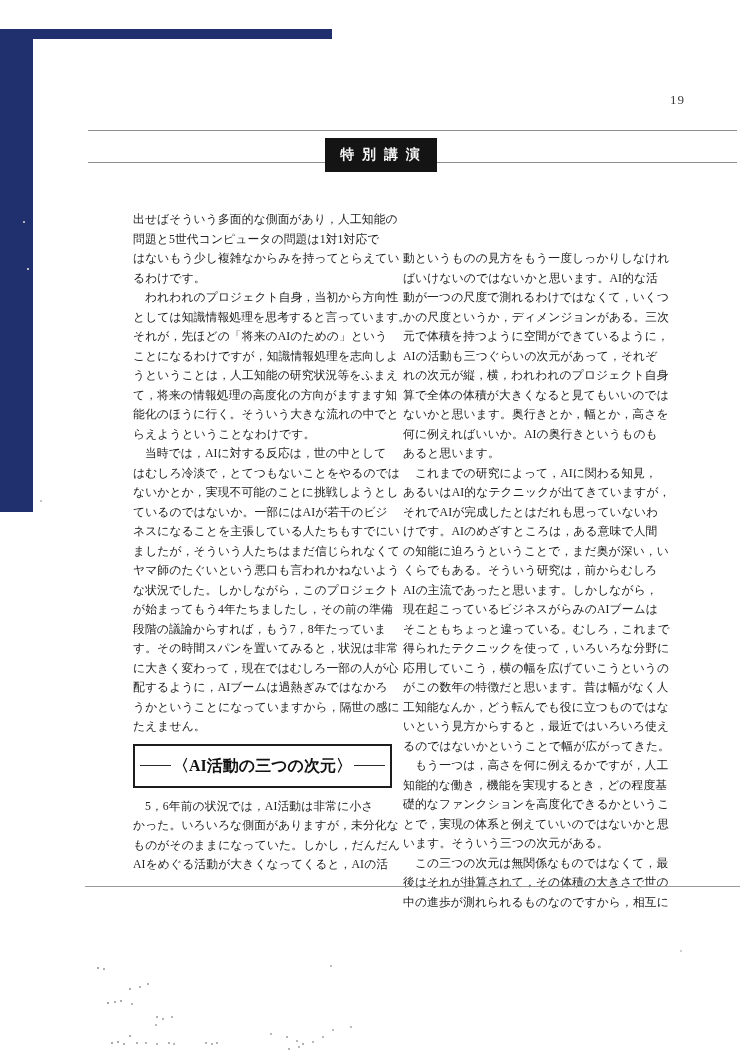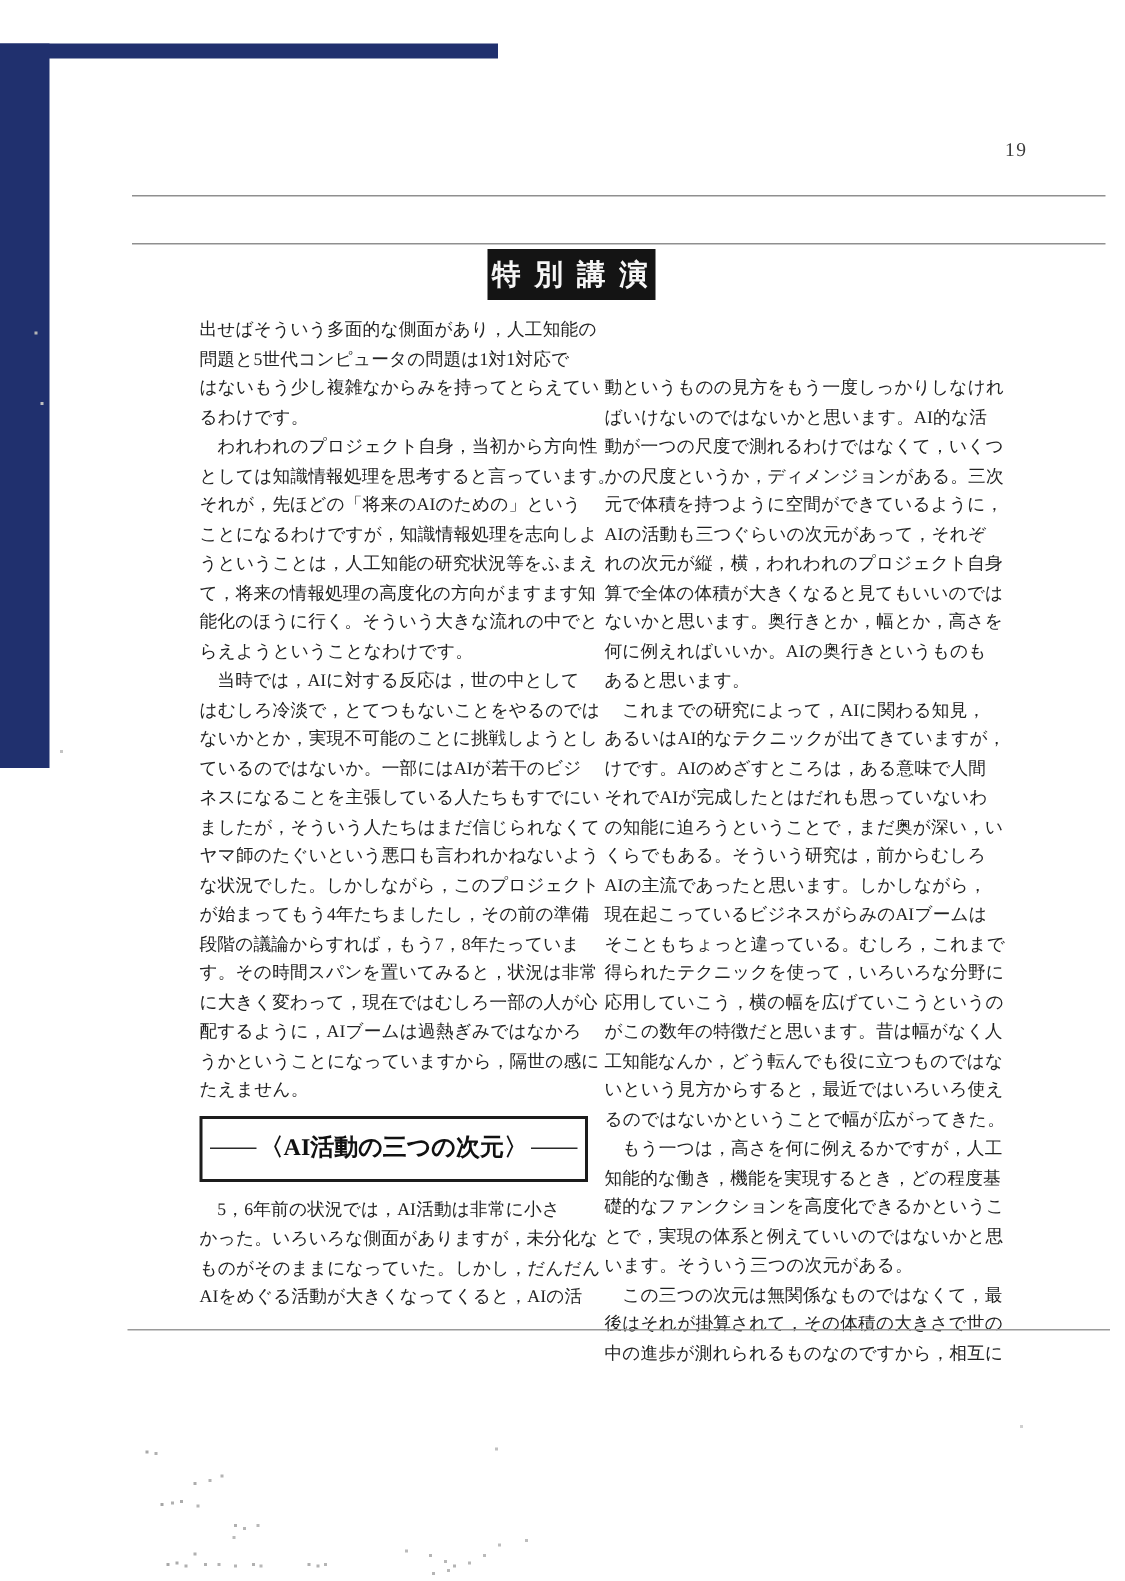--- a/index.html
+++ b/index.html
@@ -22,23 +22,22 @@
   .rule{position:absolute;height:1px;background:#8f8f8f;}
   .rule-top-1{left:88px;top:130px;width:649px;}
   .rule-top-2{left:88px;top:162px;width:649px;}
   .rule-bottom{left:85px;top:886px;width:655px;background:#9a9a9a;}
 
   
   .title-box{
     position:absolute;left:325px;top:138px;width:112px;height:34px;
     display:flex;align-items:center;justify-content:center;
     font-family:"Liberation Sans", sans-serif;
-    font-weight:bold;font-size:19px;letter-spacing:2px;
+    font-weight:bold;font-size:14px;letter-spacing:2px;
     color:#f6f6f6;
-    margin-top:28px;
   }
 
   
   .col{
     position:absolute;top:210px;width:259px;
     font-size:11.8px;line-height:19.5px;color:#222;
     text-align:justify;
   }
   .col-left{left:133px;}
   .col-right{left:403px;margin-top:39px;}
@@ -145,22 +144,22 @@
         <div class="tline">かの尺度というか，ディメンジョンがある。三次</div>
         <div class="tline">元で体積を持つように空間ができているように，</div>
         <div class="tline">AIの活動も三つぐらいの次元があって，それぞ</div>
         <div class="tline">れの次元が縦，横，われわれのプロジェクト自身</div>
         <div class="tline">算で全体の体積が大きくなると見てもいいのでは</div>
         <div class="tline">ないかと思います。奥行きとか，幅とか，高さを</div>
         <div class="tline">何に例えればいいか。AIの奥行きというものも</div>
         <div class="tline">あると思います。</div>
         <div class="tline">　これまでの研究によって，AIに関わる知見，</div>
         <div class="tline">あるいはAI的なテクニックが出てきていますが，</div>
+        <div class="tline">それでAIが完成したとはだれも思っていないわ</div>
         <div class="tline">けです。AIのめざすところは，ある意味で人間</div>
-        <div class="tline">それでAIが完成したとはだれも思っていないわ</div>
         <div class="tline">の知能に迫ろうということで，まだ奥が深い，い</div>
         <div class="tline">くらでもある。そういう研究は，前からむしろ</div>
         <div class="tline">AIの主流であったと思います。しかしながら，</div>
         <div class="tline">現在起こっているビジネスがらみのAIブームは</div>
         <div class="tline">そこともちょっと違っている。むしろ，これまで</div>
         <div class="tline">得られたテクニックを使って，いろいろな分野に</div>
         <div class="tline">応用していこう，横の幅を広げていこうというの</div>
         <div class="tline">がこの数年の特徴だと思います。昔は幅がなく人</div>
         <div class="tline">工知能なんか，どう転んでも役に立つものではな</div>
         <div class="tline">いという見方からすると，最近ではいろいろ使え</div>

